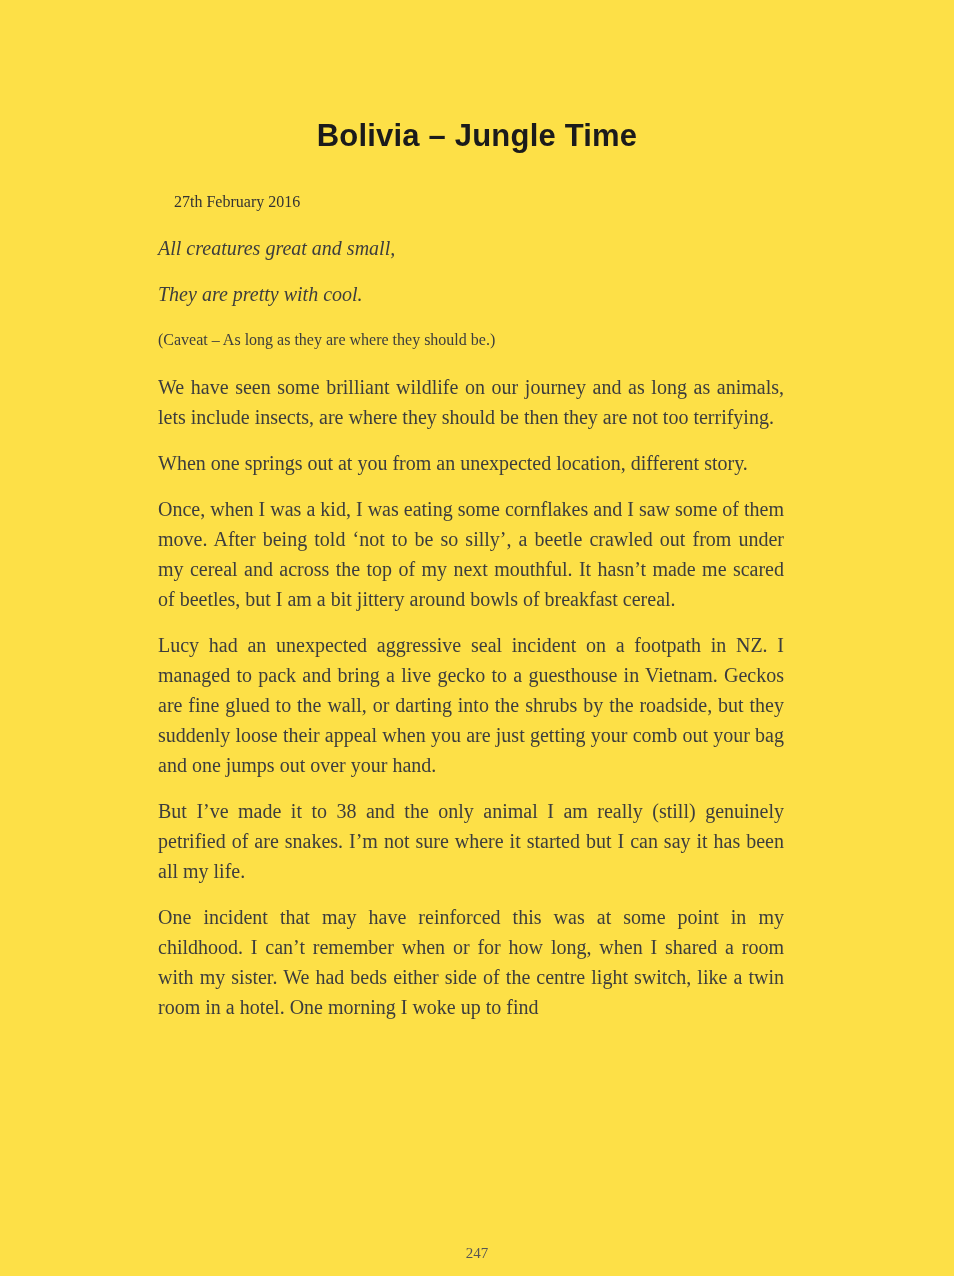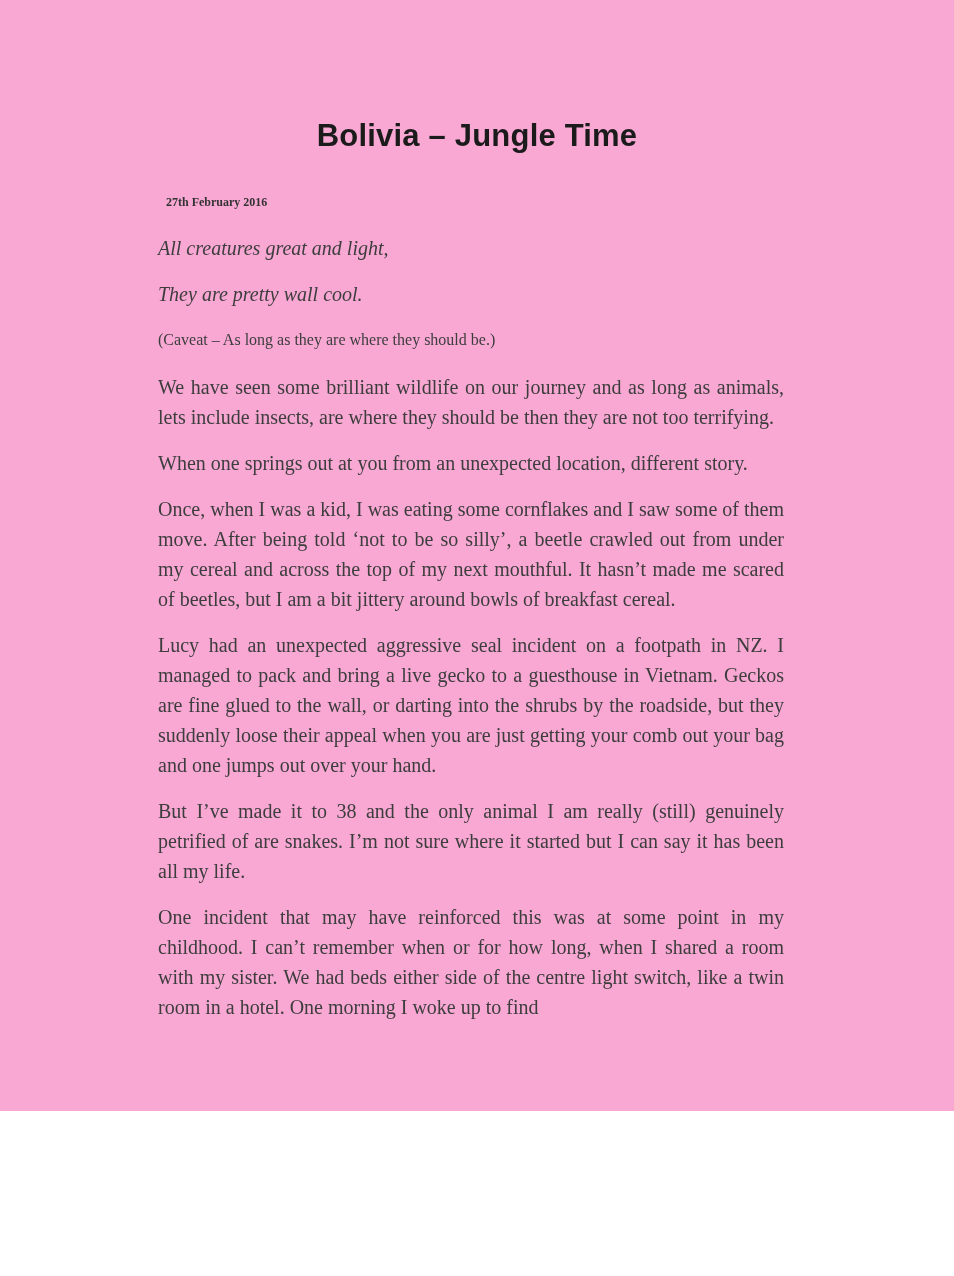--- a/index.html
+++ b/index.html
@@ -8,22 +8,22 @@
     background: #ffffff;
   }
   body {
     width: 954px;
     height: 1276px;
     font-family: "Liberation Serif", serif;
   }
   .page {
     position: relative;
     width: 954px;
-    height: 1111px;
-    background: #f9a8d4;
+    height: 1276px;
+    background: #fde047;
     overflow: hidden;
   }
   .content {
     position: absolute;
     left: 158px;
     top: 0;
     width: 638px;
     box-sizing: border-box;
     padding-top: 116px;
     color: #3d3d3d;
@@ -32,25 +32,25 @@
     font-family: "Liberation Sans", sans-serif;
     font-weight: 700;
     font-size: 31px;
     line-height: 40px;
     color: #1b1b1b;
     text-align: center;
     margin: 0 0 32px 0;
     letter-spacing: 0.2px;
   }
   .entry-date {
-    font-weight: 700;
-    font-size: 12px;
+    font-weight: 400;
+    font-size: 16px;
     line-height: 28px;
     color: #333333;
-    margin: 0 0 18px 8px;
+    margin: 0 0 18px 16px;
   }
   .poem-line {
     font-style: italic;
     font-size: 20px;
     line-height: 28px;
     margin: 0 0 18px 0;
     color: #3d3d3d;
   }
   .caveat {
     font-size: 16px;
@@ -79,24 +79,24 @@
 </head>
 <body>
 
 <div class="page">
   <div class="content">
 
     <h1 class="doc-title">Bolivia – Jungle Time</h1>
 
     <p class="entry-date">27th February 2016</p>
 
-    <p class="poem-line">All creatures great and light,</p>
+    <p class="poem-line">All creatures great and small,</p>
 
 
-    <p class="poem-line">They are pretty wall cool.</p>
+    <p class="poem-line">They are pretty with cool.</p>
 
     <p class="caveat">(Caveat – As long as they are where they should be.)</p>
 
     <p class="body-para">We have seen some brilliant wildlife on our journey and as long as animals, lets include insects, are where they should be then they are not too terrifying.</p>
 
     <p class="body-para">When one springs out at you from an unexpected location, different story.</p>
 
     <p class="body-para">Once, when I was a kid, I was eating some cornflakes and I saw some of them move. After being told ‘not to be so silly’, a beetle crawled out from under my cereal and across the top of my next mouthful. It hasn’t made me scared of beetles, but I am a bit jittery around bowls of breakfast cereal.</p>
 
     <p class="body-para">Lucy had an unexpected aggressive seal incident on a footpath in NZ. I managed to pack and bring a live gecko to a guesthouse in Vietnam. Geckos are fine glued to the wall, or darting into the shrubs by the roadside, but they suddenly loose their appeal when you are just getting your comb out your bag and one jumps out over your hand.</p>

